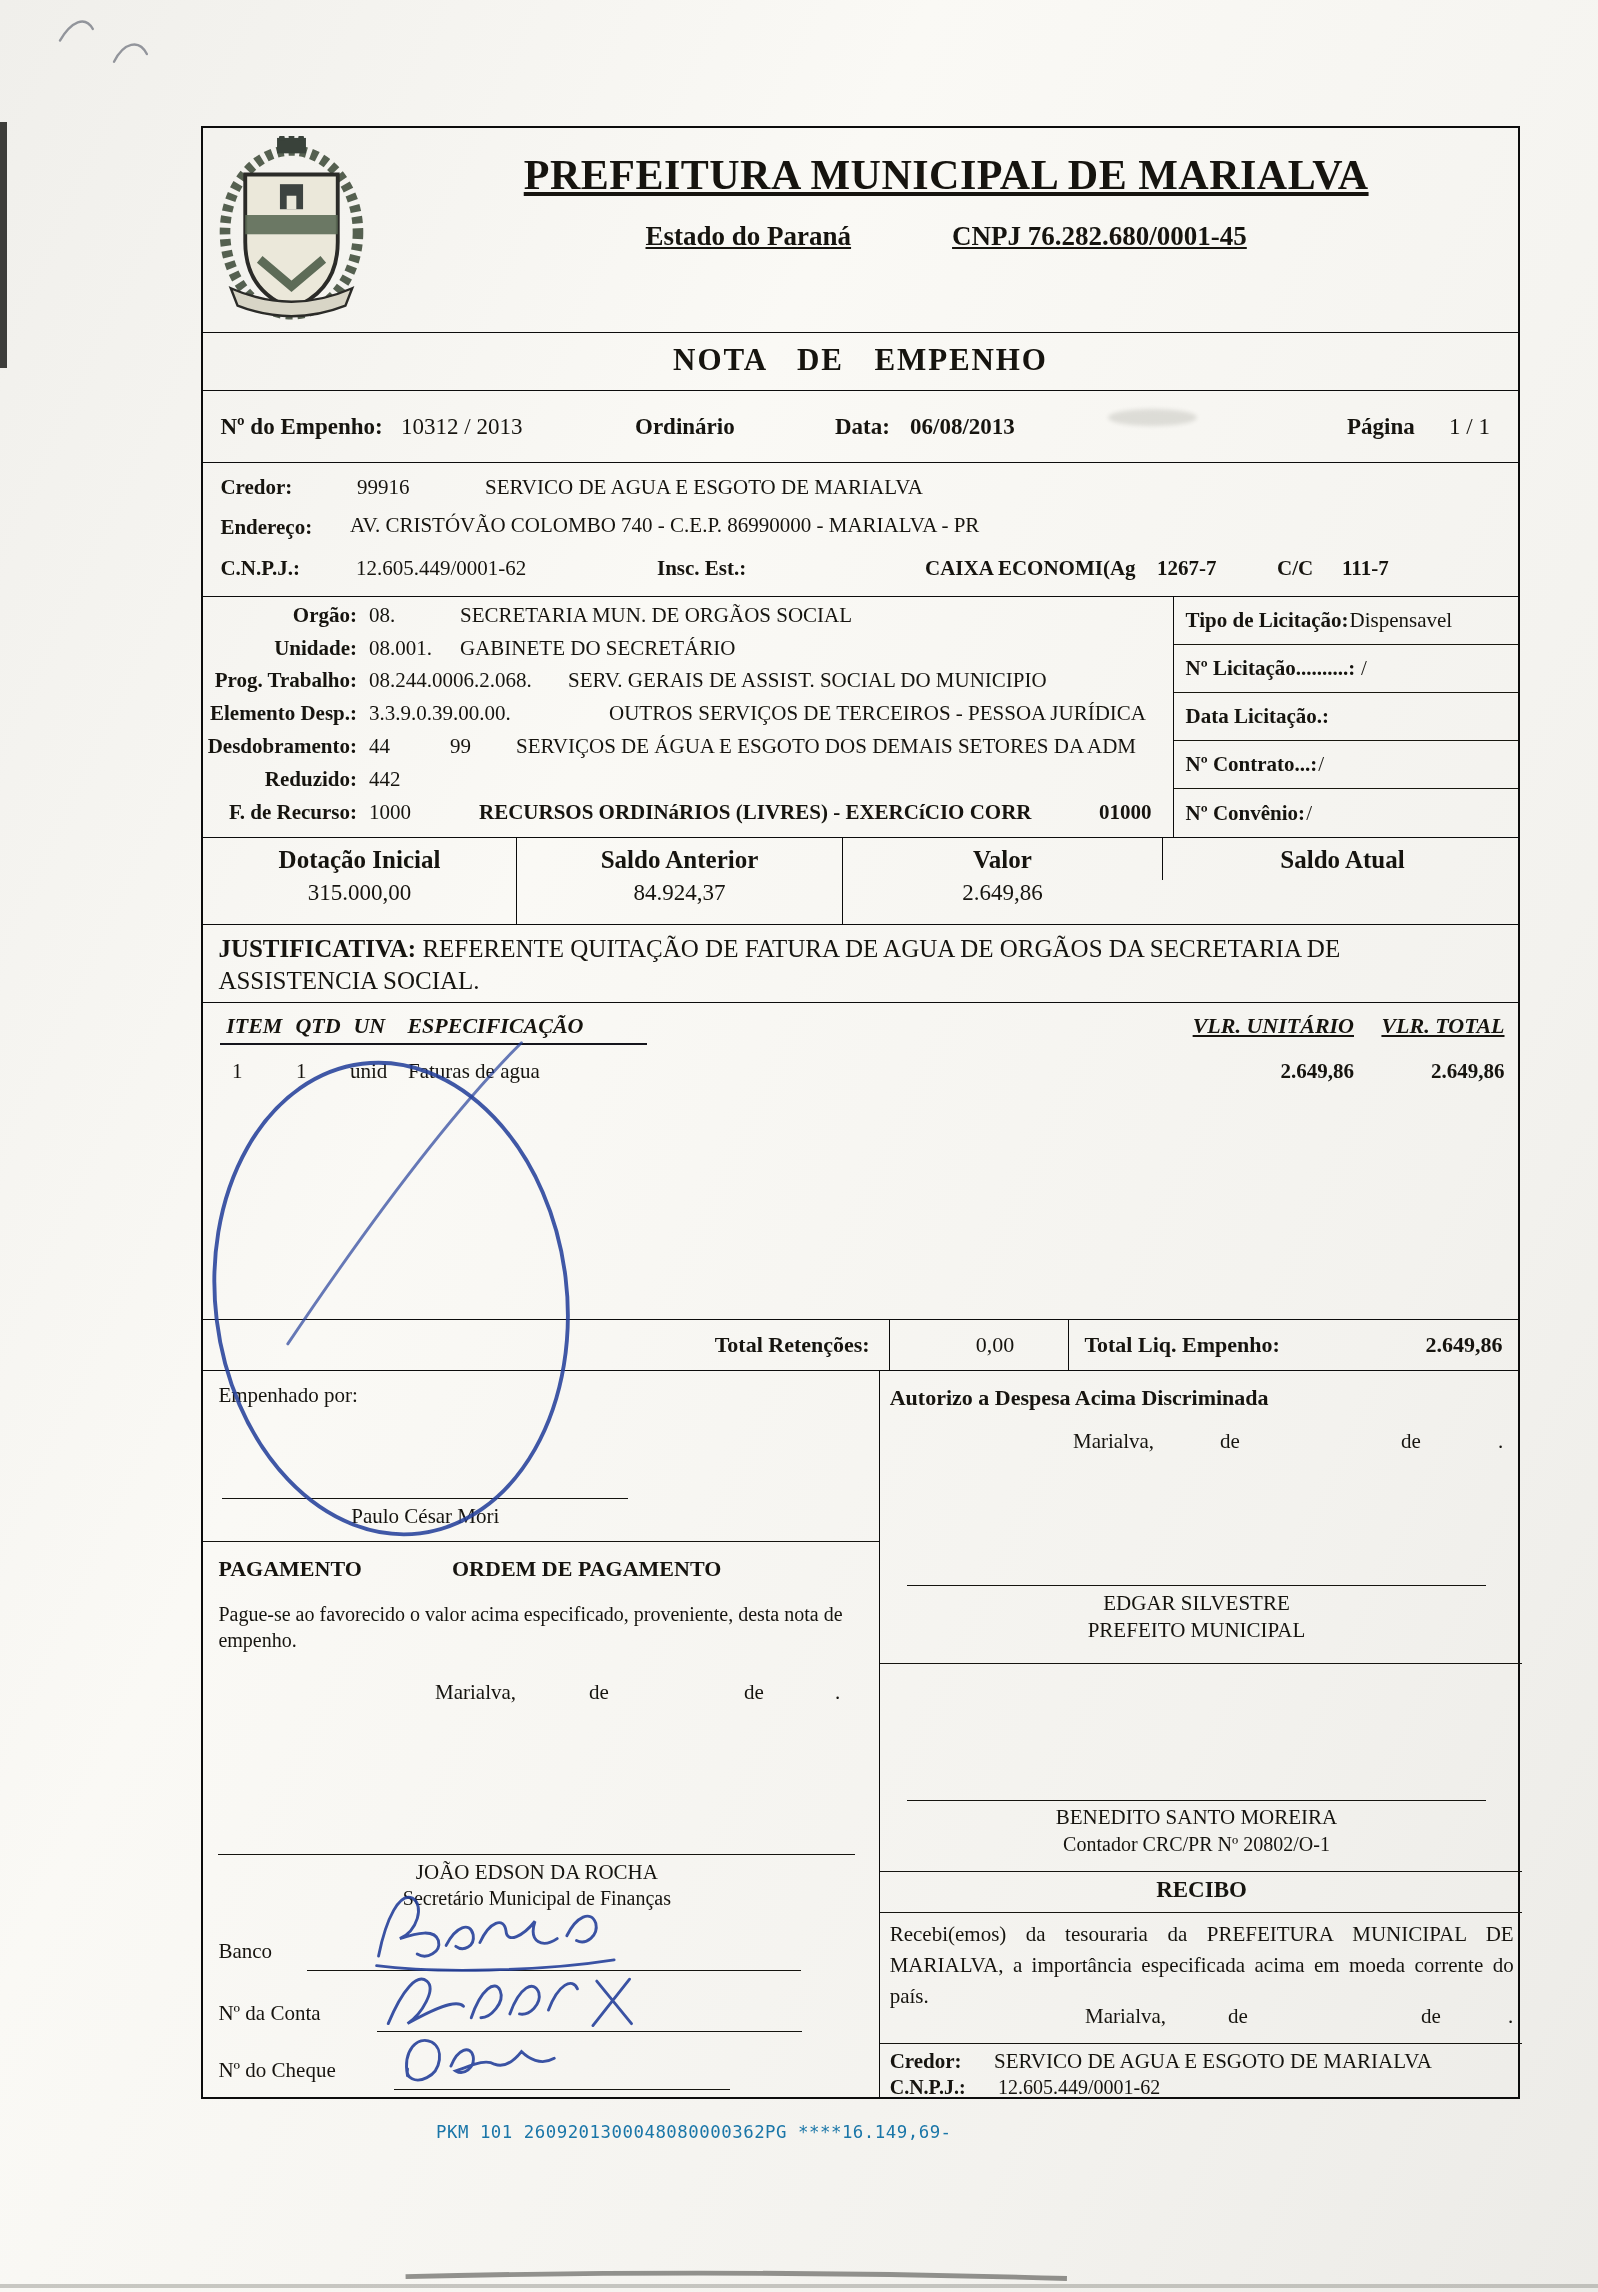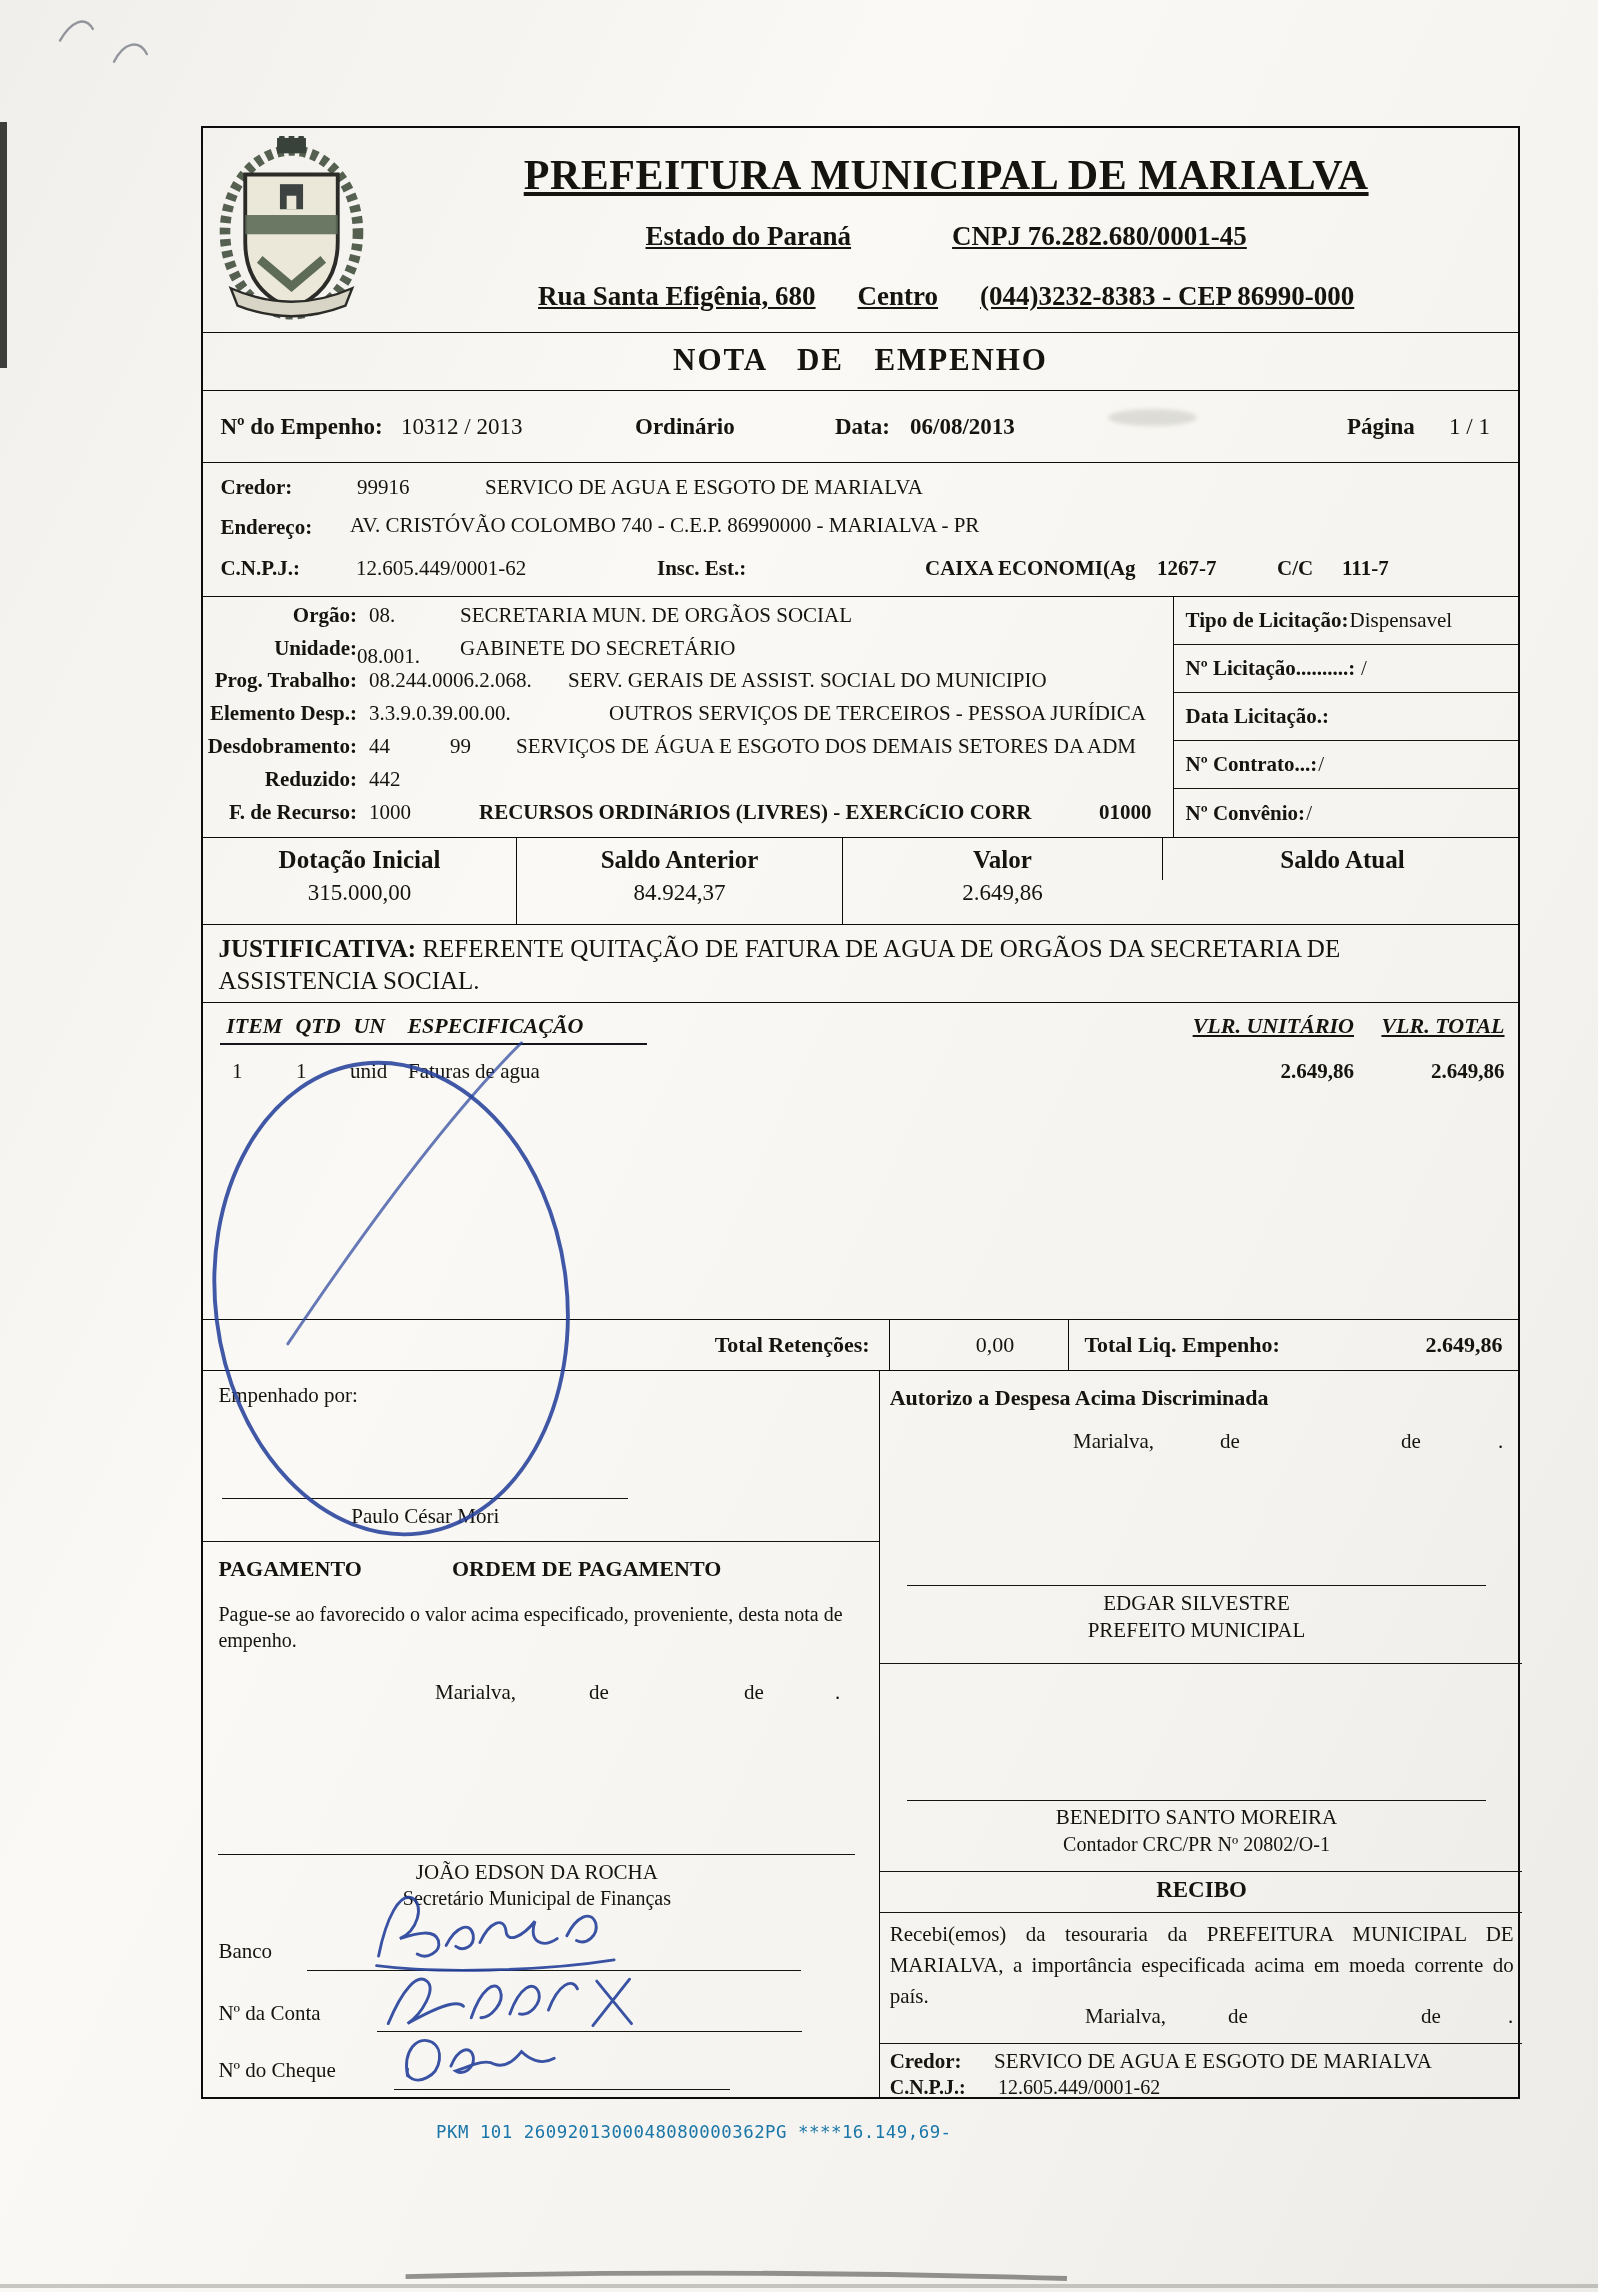--- a/index.html
+++ b/index.html
@@ -91,25 +91,20 @@
         <path d="M46,128 L79,156 L112,128" fill="none" stroke="#5d6b57" stroke-width="9"></path>
         <path d="M16,158 q63,28 126,0 l-7,18 q-56,22 -112,0 z" fill="#d8d5c6" stroke="#2b2b28" stroke-width="2.5"></path>
       </svg>
     </div>
     <div class="h-lines">
       <div class="h-title">PREFEITURA MUNICIPAL DE MARIALVA</div>
       <div class="h-l2">
         <span class="u">Estado do Paraná</span>
         <span class="u">CNPJ 76.282.680/0001-45</span>
       </div>
-      <div class="h-l3">
-        <span class="u">Rua Santa Efigênia, 680</span>
-        <span class="u">Centro</span>
-        <span class="u">(044)3232-8383 - CEP 86990-000</span>
-      </div>
     </div>
   </div>
 
   <div class="sec sec-titlebar">NOTA DE EMPENHO</div>
 
   <div class="sec sec-empenho">
     <span class="abs b" style="left:17.4px; top:23px;">Nº do Empenho:</span>
     <span class="abs" style="left:198px; top:23px;">10312 / 2013</span>
     <span class="abs b" style="left:432px; top:23px;">Ordinário</span>
     <span class="abs b" style="left:632px; top:23px;">Data:</span>
@@ -133,21 +128,21 @@
     <span class="abs b" style="left:1139px; top:93px;">111-7</span>
   </div>
 
   <div class="sec sec-budget">
 
     <span class="abs b" style="left:0; top:5.8px; width:154px; text-align:right;">Orgão:</span>
     <span class="abs" style="left:166px; top:5.8px;">08.</span>
     <span class="abs" style="left:257px; top:5.8px;">SECRETARIA MUN. DE ORGÃOS SOCIAL</span>
 
     <span class="abs b" style="left:0; top:39px; width:154px; text-align:right;">Unidade:</span>
-    <span class="abs" style="left:154px; top:39px;margin-top:8px;">08.001.</span>
+    <span class="abs" style="left:166px; top:39px;">08.001.</span>
     <span class="abs" style="left:257px; top:39px;">GABINETE DO SECRETÁRIO</span>
 
     <span class="abs b" style="left:0; top:71px; width:154px; text-align:right;">Prog. Trabalho:</span>
     <span class="abs" style="left:166px; top:71px;">08.244.0006.2.068.</span>
     <span class="abs" style="left:365px; top:71px;">SERV. GERAIS DE ASSIST. SOCIAL DO MUNICIPIO</span>
 
     <span class="abs b" style="left:0; top:104px; width:154px; text-align:right;">Elemento Desp.:</span>
     <span class="abs" style="left:166px; top:104px;">3.3.9.0.39.00.00.</span>
     <span class="abs" style="left:406px; top:104px;">OUTROS SERVIÇOS DE TERCEIROS - PESSOA JURÍDICA</span>
 

